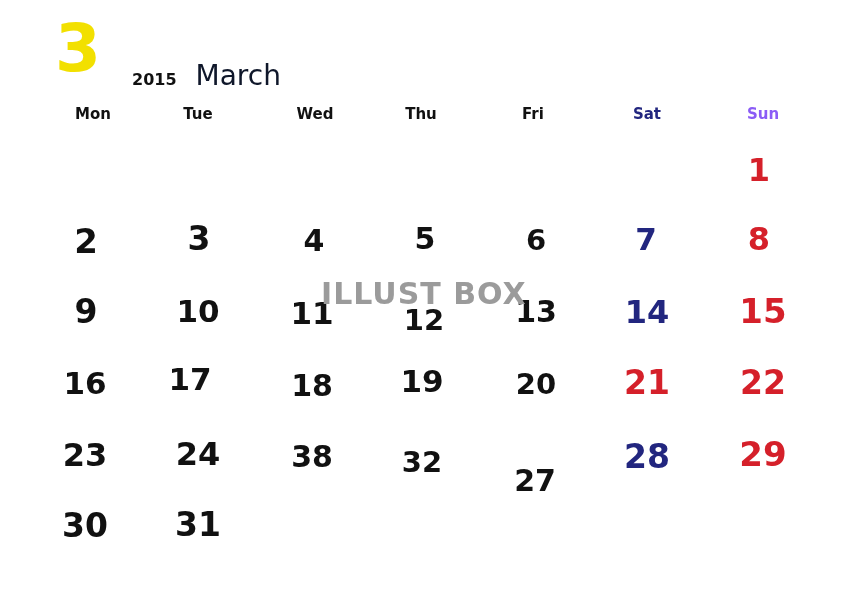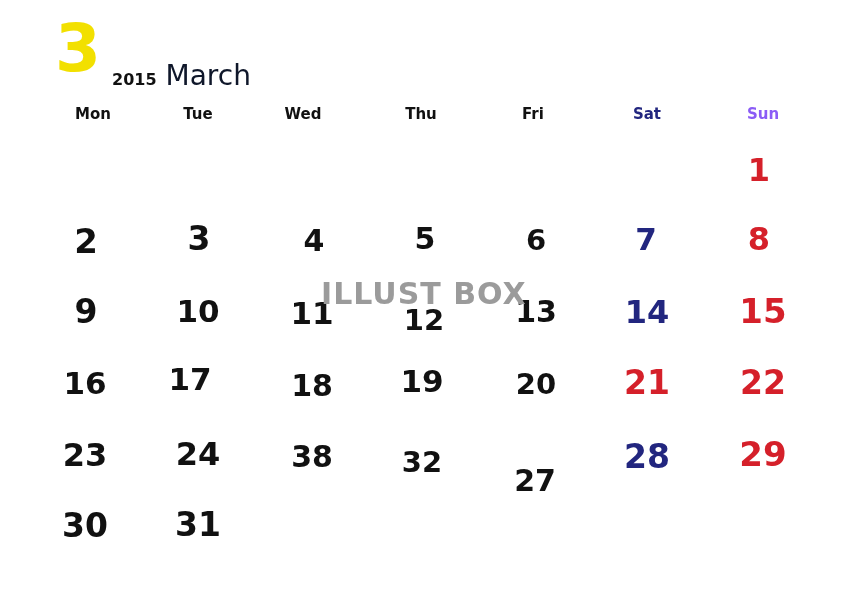--- a/index.html
+++ b/index.html
@@ -38,25 +38,25 @@
     font-family: "DejaVu Sans", sans-serif;
     font-size: 66px;
     font-weight: 700;
     line-height: 1;
     color: #f2e000;
     letter-spacing: -1px;
   }
 
   #year-month-wrap {
     position: absolute;
-    left: 112px;
+    left: 132px;
     top: 59px;
     display: flex;
     align-items: baseline;
-    gap: 9px;
+    gap: 19px;
     justify-content: space-between;
   }
 
   #year-label {
     font-family: "DejaVu Sans", sans-serif;
     font-size: 16px;
     font-weight: 700;
     color: #111111;
     letter-spacing: 0px;
   }
@@ -141,21 +141,21 @@
     <div id="month-number">3</div>
     <div id="year-month-wrap">
       <span id="year-label">2015</span>
       <span id="month-label">March</span>
     </div>
   </div>
 
   <div id="weekday-row">
       <div class="weekday-cell" style="left: 93px;">Mon</div>
       <div class="weekday-cell" style="left: 198px;">Tue</div>
-      <div class="weekday-cell" style="left: 303px;">Wed</div>
+      <div class="weekday-cell" style="left: 315px;">Wed</div>
       <div class="weekday-cell" style="left: 421px;">Thu</div>
       <div class="weekday-cell" style="left: 533px;">Fri</div>
       <div class="weekday-cell sat" style="left: 647px;">Sat</div>
       <div class="weekday-cell sun" style="left: 763px;">Sun</div>
     </div>
 
   <div id="date-grid">
       <div class="date-cell sun" style="left: 759px; top: 26px; font-size: 32px;">1</div>
       <div class="date-cell" style="left: 86px; top: 96px; font-size: 34px;">2</div>
       <div class="date-cell" style="left: 199px; top: 94px; font-size: 33px;">3</div>

